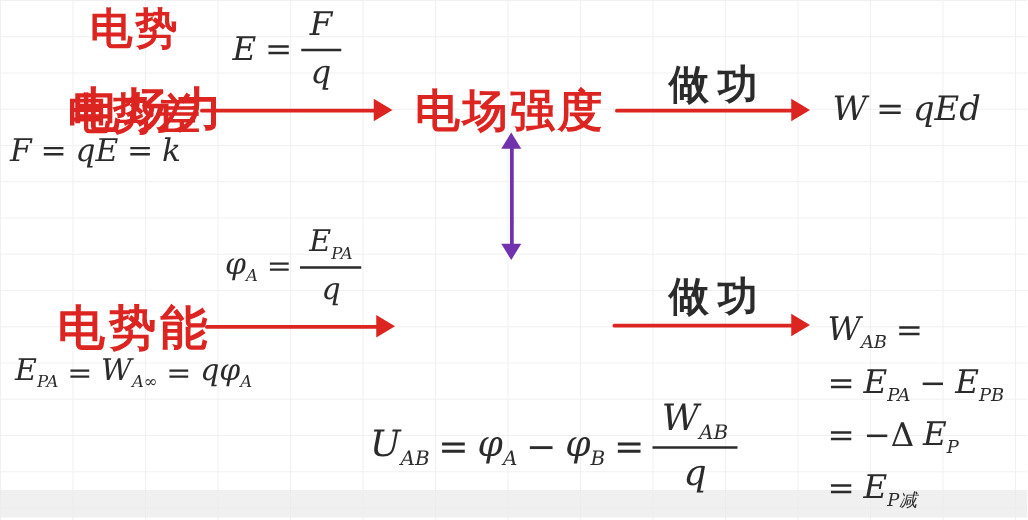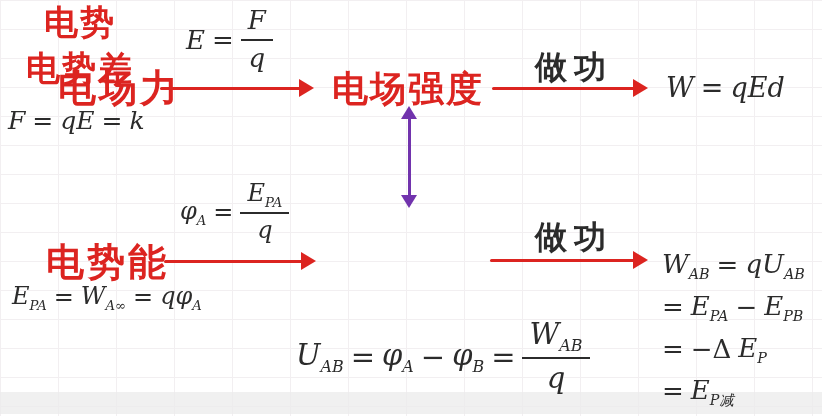--- a/index.html
+++ b/index.html
@@ -21,21 +21,21 @@
   .bottom-band{position:absolute;left:0;top:392px;width:822px;height:22px;background:var(--band);opacity:.75;}
 
   
   .node{
     position:absolute;color:var(--red);font-weight:bold;white-space:nowrap;
     font-family:"DejaVu Sans","Liberation Sans",sans-serif;
   }
   .node-force{left:42px;top:63px;font-size:38px;letter-spacing:3px;margin-left:16px;}
   .node-strength{left:332px;top:65px;font-size:36px;letter-spacing:2px;}
   .node-penergy{left:46px;top:237px;font-size:38px;letter-spacing:3px;}
-  .node-potential-group{left:330px;top:214px;width:160px;display:flex;flex-direction:column;align-items:center;}
+  .node-potential-group{left:330px;top:214px;width:160px;display:flex;flex-direction:column;align-items:center;gap:22px;padding-left:28px;}
   .node-potential-group .node-line{position:static;font-size:34px;letter-spacing:2px;color:var(--red);font-weight:bold;}
 
   
   .arrow-label{
     position:absolute;color:var(--ink);font-size:32px;font-weight:600;letter-spacing:7px;white-space:nowrap;
     font-family:"DejaVu Serif","Liberation Serif",serif;
   }
   .lbl-work-top{left:535px;top:46px;}
   .lbl-work-bottom{left:535px;top:216px;}
 
@@ -167,21 +167,20 @@
       <span class="frac">
         <span class="fnum"><span class="it">W<sub>AB</sub></span></span>
         <span class="fden"><span class="it">q</span></span>
       </span>
     </div>
 
   <div class="wab-block">
     <div class="formula">
         <span class="it">W<sub>AB</sub></span>
         <span class="rm">=</span>
-        <span class="it">qU<sub>AB</sub></span>
       </div>
     <div class="formula">
         <span class="rm">=</span>
         <span class="it">E<sub>PA</sub></span>
         <span class="rm">−</span>
         <span class="it">E<sub>PB</sub></span>
       </div>
     <div class="formula">
         <span class="rm">=</span>
         <span class="rm">−Δ</span>

